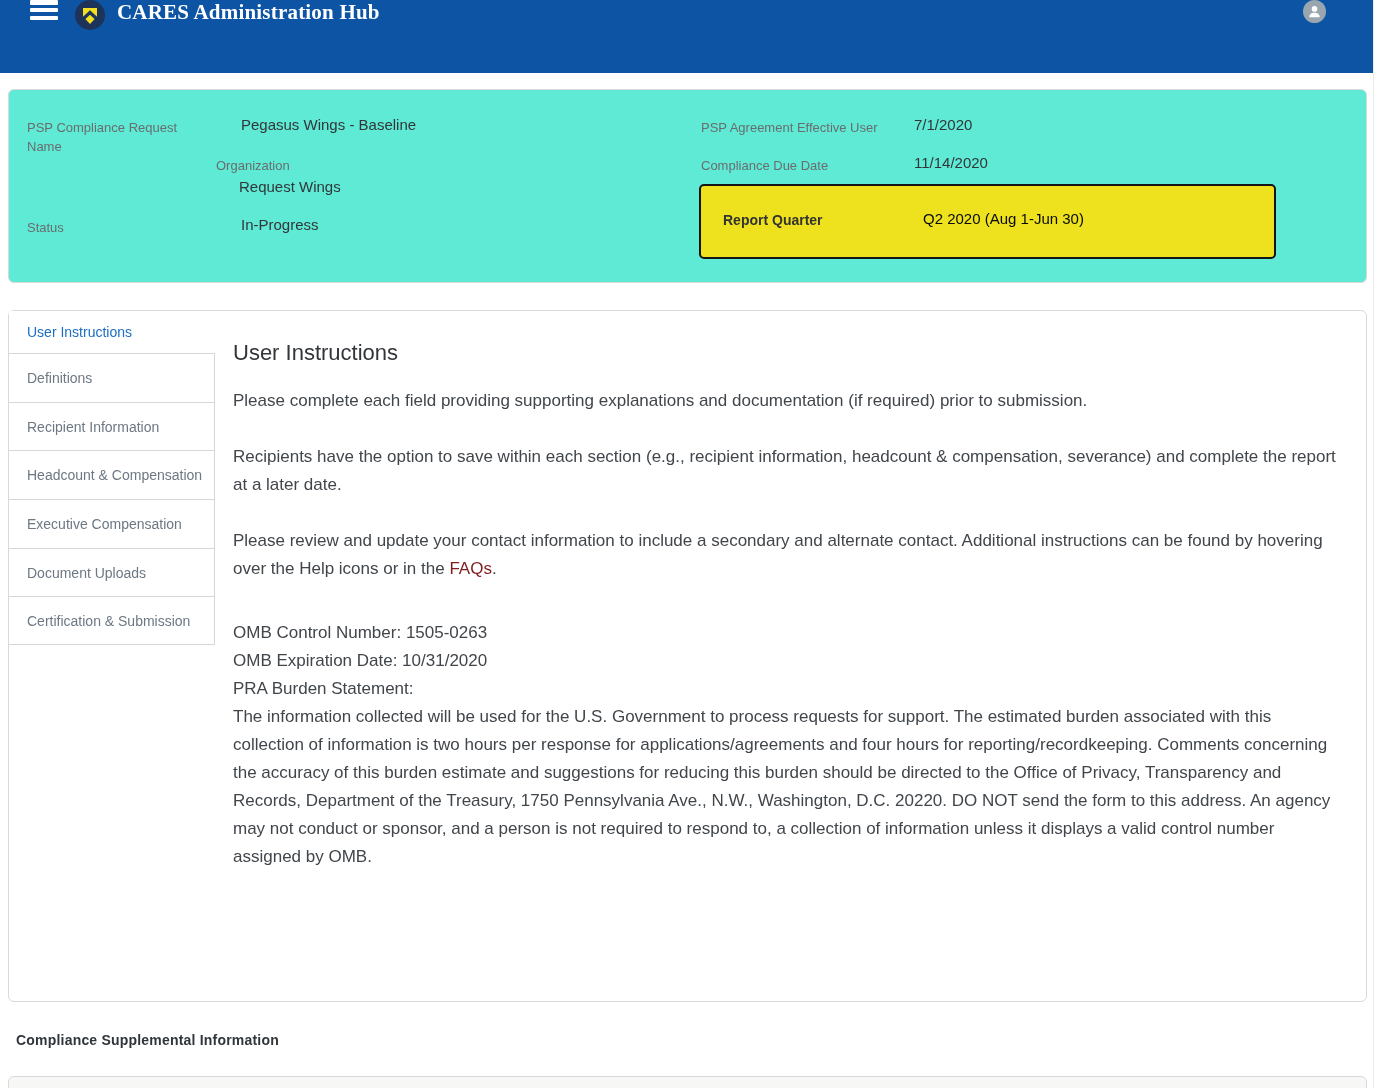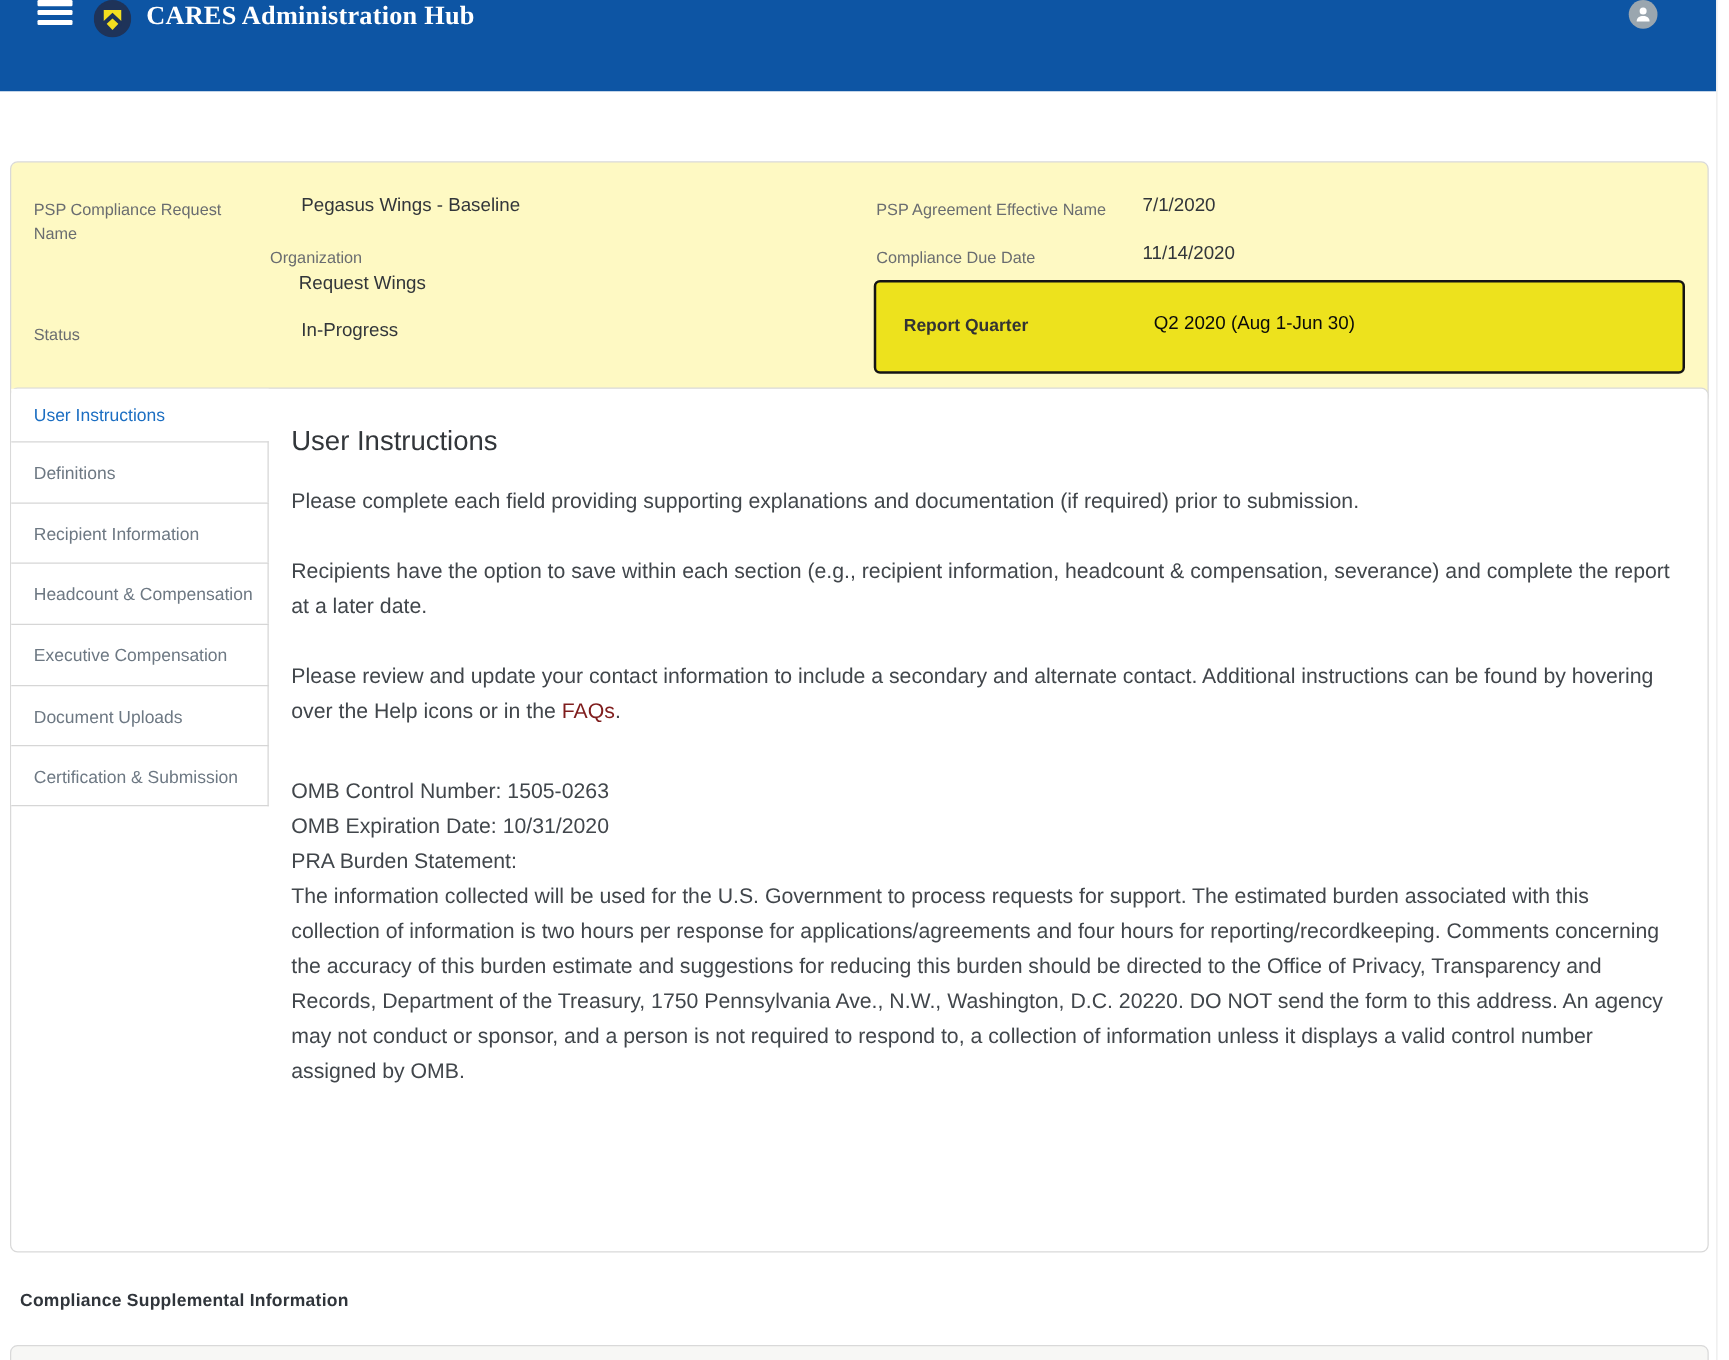--- a/index.html
+++ b/index.html
@@ -38,30 +38,30 @@
 
   
   .scroll-gutter {
     position: absolute; right: 0; top: 0; width: 10px; height: 1088px;
     background: #ffffff; border-left: 1px solid #ececec;
   }
 
   
   .summary-panel {
     position: absolute; left: 8px; top: 89px; width: 1359px; height: 194px;
-    background: #fef9c3; border: 1px solid #d9d9d9; border-radius: 6px; margin-top: 40px;
+    background: #5eead4; border: 1px solid #d9d9d9; border-radius: 6px;
   }
   .summary-panel .lbl {
     position: absolute; font-size: 13px; line-height: 19px; color: #6a6d70;
   }
   .summary-panel .val {
     position: absolute; font-size: 15px; line-height: 20px; color: #32363a;
   }
   .rq-box {
-    position: absolute; left: 690px; top: 94px; width: 649px; height: 75px;
+    position: absolute; left: 690px; top: 94px; width: 577px; height: 75px;
     background: #ede21d; border: 2px solid #141414; border-radius: 5px;
   }
   .rq-box .rq-lbl {
     position: absolute; left: 22px; top: 26px;
     font-size: 14px; font-weight: 700; color: #333333;
   }
   .rq-box .rq-val {
     position: absolute; left: 222px; top: 24px;
     font-size: 15px; color: #0a0a0a;
   }
@@ -136,21 +136,21 @@
 <section class="summary-panel">
   <div class="lbl" style="left:18px; top:28px; width:175px;">PSP Compliance Request Name</div>
   <div class="val" style="left:232px; top:25px;">Pegasus Wings - Baseline</div>
 
   <div class="lbl" style="left:207px; top:66px;">Organization</div>
   <div class="val" style="left:230px; top:87px;">Request Wings</div>
 
   <div class="lbl" style="left:18px; top:128px;">Status</div>
   <div class="val" style="left:232px; top:125px;">In-Progress</div>
 
-  <div class="lbl" style="left:692px; top:28px;">PSP Agreement Effective Name</div>
+  <div class="lbl" style="left:692px; top:28px;">PSP Agreement Effective User</div>
   <div class="val" style="left:905px; top:25px;text-align:center;">7/1/2020</div>
 
   <div class="lbl" style="left:692px; top:66px;">Compliance Due Date</div>
   <div class="val" style="left:905px; top:63px;">11/14/2020</div>
 
   <div class="rq-box">
     <div class="rq-lbl">Report Quarter</div>
     <div class="rq-val">Q2 2020 (Aug 1-Jun 30)</div>
   </div>
 </section>

